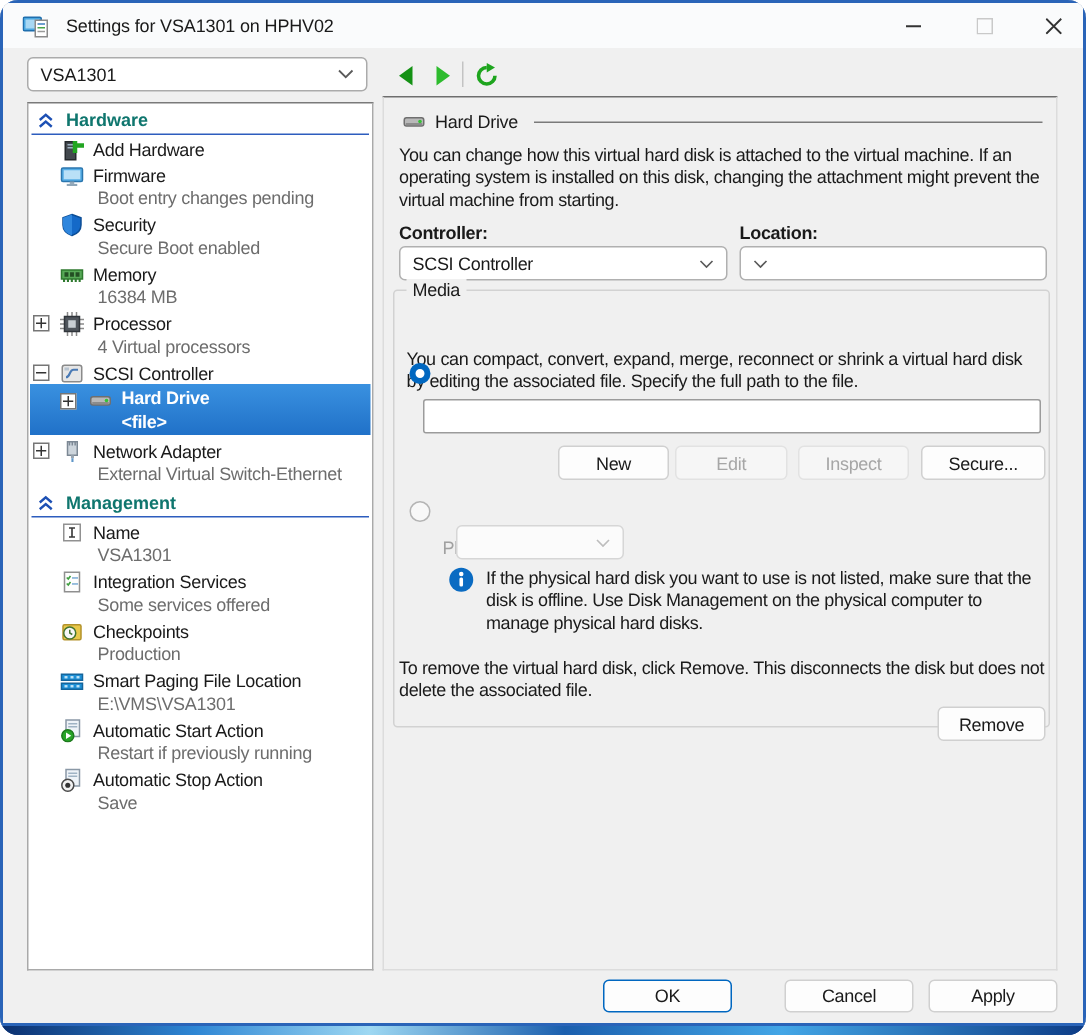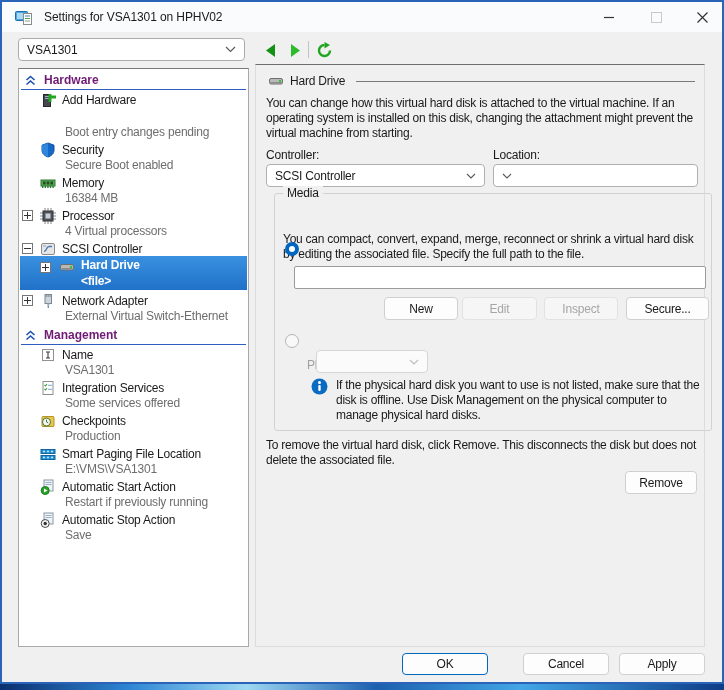--- a/index.html
+++ b/index.html
@@ -1,17 +1,17 @@
 <!DOCTYPE html>
 <html><head>
 <meta charset="utf-8">
 <style>
   *{box-sizing:border-box;}
   body{margin:0;font-family:"Liberation Sans",sans-serif;color:#1a1a1a;}
-  .desktop{position:relative;width:724px;height:690px;overflow:hidden;background:#0e3f8c;}
+  .desktop{position:relative;width:724px;height:690px;overflow:hidden;background:#0e3f8c;border-radius:12px;}
   .wallpaper{position:absolute;left:0;bottom:0;width:100%;height:12px;
     background:linear-gradient(90deg,#0b2f6e 0%,#2e86d4 18%,#9ed8f2 34%,#1b5fae 52%,#43a6e6 72%,#0d3c86 100%);}
   .window{position:absolute;left:0;top:0;width:724px;height:684px;border:2px solid #2a64b8;background:#f0f0f0;}
 
   
   .titlebar{position:absolute;left:0;top:0;right:0;height:30px;background:#fafbfc;}
   .title-text{position:absolute;left:42px;top:8px;font-size:12px;letter-spacing:-0.1px;}
   .appicon{position:absolute;left:13px;top:7px;width:18px;height:17px;}
   .winctl{position:absolute;top:4px;width:30px;height:22px;display:flex;align-items:center;justify-content:center;cursor:default;}
   .ctl-min{left:592px;} .ctl-max{left:639px;} .ctl-close{left:685px;}
@@ -21,21 +21,21 @@
     border-radius:4px;font-size:12px;display:flex;align-items:center;padding:0 8px;}
   .vm-select .val{flex:1;}
   .tb-btn{position:absolute;top:39px;width:18px;height:18px;display:flex;align-items:center;justify-content:center;}
   .tb-back{left:259px;} .tb-fwd{left:284px;}
   .tb-sep{position:absolute;left:306px;top:39px;width:1px;height:17px;background:#c3c3c3;}
   .tb-refresh{left:313px;}
 
   
   .sidebar{position:absolute;left:16px;top:66px;width:231px;height:579px;background:#fff;
     border:1px solid #a9a9a9;border-top-color:#7a7a7a;overflow:hidden;}
-  .sb-hdr{position:absolute;left:0;right:11px;height:16px;font-size:12px;font-weight:bold;color:#701a75;}
+  .sb-hdr{position:absolute;left:0;right:11px;height:16px;font-size:12px;font-weight:bold;color:#0f766e;}
   .sb-hdr .chev{position:absolute;left:6px;top:3px;}
   .sb-hdr .lbl{position:absolute;left:25px;top:1px;}
   .sb-div{position:absolute;left:2px;right:2px;height:1px;background:#2d5dbe;}
   .sb-row{position:absolute;left:0;right:0;height:17px;font-size:12px;letter-spacing:-0.2px;}
   .sb-row .ico{position:absolute;left:21px;top:0px;width:16px;height:16px;}
   .sb-row .lbl{position:absolute;left:43px;top:1px;white-space:nowrap;}
   .sb-sub{position:absolute;left:46px;right:0;height:15px;font-size:12px;letter-spacing:-0.2px;color:#6d6d6d;white-space:nowrap;}
   .expbox{position:absolute;width:11px;height:11px;background:#fff;border:1px solid #767676;display:flex;align-items:center;justify-content:center;}
   .sb-selected{position:absolute;left:1px;right:1px;height:34px;background:linear-gradient(#3a91e0,#2071c8);color:#fff;font-size:12px;font-weight:bold;letter-spacing:-0.2px;}
   .sb-selected .ico{position:absolute;left:39px;top:3px;width:16px;height:16px;}
@@ -43,27 +43,27 @@
   .sb-selected .sub{position:absolute;left:61px;top:18px;}
 
   
   .panel{position:absolute;left:253px;top:62px;width:450px;height:583px;background:#f0f0f0;
     border:1px solid #dcdcdc;border-top-color:#6e6e6e;}
   .p-hdr-ico{position:absolute;left:12px;top:8px;width:16px;height:16px;}
   .p-hdr-lbl{position:absolute;left:34px;top:9px;font-size:12px;letter-spacing:-0.2px;}
   .p-hdr-line{position:absolute;left:100px;right:9px;top:16px;border-top:1px solid #7a7a7a;}
   .txt{font-size:12px;letter-spacing:-0.25px;line-height:15px;}
   .p-intro{position:absolute;left:10px;top:31px;width:436px;}
-  .fld-lbl{position:absolute;font-size:12px;letter-spacing:-0.2px;}
+  .fld-lbl{position:absolute;font-size:12px;letter-spacing:-0.2px;font-weight:bold;}
   .dd{position:absolute;height:23px;background:#fff;border:1px solid #b0b0b0;border-radius:4px;
     font-size:12px;display:flex;align-items:center;padding:0 8px;letter-spacing:-0.2px;}
   .dd .val{flex:1;white-space:nowrap;}
   .dd.disabled{background:#fbfbfb;border-color:#d6d6d6;color:#a6a6a6;}
 
-  .group{position:absolute;left:18px;top:128px;width:438px;height:238px;border:1px solid #d2d2d2;border-radius:3px;}
+  .group{position:absolute;left:6px;top:128px;width:438px;height:292px;border:1px solid #d2d2d2;border-radius:3px;}
   .group-lbl{position:absolute;left:8px;top:-8px;background:#f0f0f0;padding:0 4px;font-size:12px;letter-spacing:-0.2px;}
   .g-text{position:absolute;left:8px;top:10px;width:424px;margin-top:28px;}
   .radio{position:absolute;width:14px;height:14px;border-radius:50%;}
   .radio.checked{border:4px solid #0067c0;background:#fff;}
   .radio.off{border:1px solid #b4b4b4;background:#f8f8f8;}
   .radio-lbl{position:absolute;font-size:12px;letter-spacing:-0.2px;margin-top:24px;}
   .radio-lbl.dis{color:#a0a0a0;}
   .vhd-input{position:absolute;left:19px;top:72px;width:412px;height:23px;border:1px solid #9b9b9b;border-radius:2px;background:#fff;font-size:12px;padding:0 6px;font-family:"Liberation Sans",sans-serif;}
   .btn{position:absolute;height:23px;background:#fdfdfd;border:1px solid #d0d0d0;border-radius:4px;
     font-size:12px;font-family:"Liberation Sans",sans-serif;letter-spacing:-0.2px;display:flex;align-items:center;justify-content:center;color:#1a1a1a;}
@@ -157,20 +157,31 @@
             <rect x="3.5" y="2.5" width="7" height="12" fill="#43484e" stroke="#25292d"></rect>
             <rect x="5" y="4" width="4" height="1" fill="#9fb3c4"></rect>
               <rect x="5" y="6" width="4" height="1" fill="#9fb3c4"></rect>
             <rect x="12" y="1" width="3" height="8" fill="#22a522" transform="translate(-3.5,1)"></rect>
             <rect x="8.5" y="3" width="8" height="3" fill="#22a522" transform="translate(0.8,0.5)"></rect>
           </svg>
         </span>
         <span class="lbl">Add Hardware</span>
       </div>
 
+      <div class="sb-row" style="top:40px">
+        <span class="ico">
+          <svg width="16" height="16" viewBox="0 0 16 16">
+            <rect x="1" y="3" width="14" height="9" rx="1" fill="#57aee6" stroke="#2b76ae"></rect>
+            <rect x="2.5" y="4.5" width="11" height="6" fill="#b9e0f7"></rect>
+            <rect x="6.5" y="12" width="3" height="1.6" fill="#8fa6b8"></rect>
+              <rect x="4.5" y="13.6" width="7" height="1.4" fill="#8fa6b8"></rect>
+          </svg>
+        </span>
+        <span class="lbl">Firmware</span>
+      </div>
       <div class="sb-sub" style="top:56px">Boot entry changes pending</div>
 
       <div class="sb-row" style="top:73px">
         <span class="ico">
           <svg width="16" height="16" viewBox="0 0 16 16">
             <path d="M8 1 L14 3.2 V8 C14 11.8 11.2 13.9 8 15 C4.8 13.9 2 11.8 2 8 V3.2 Z" fill="#1469c8" stroke="#0d4e96"></path>
             <path d="M8 1 L8 15 C4.8 13.9 2 11.8 2 8 V3.2 Z" fill="#2f86dd"></path>
           </svg>
         </span>
         <span class="lbl">Security</span>

